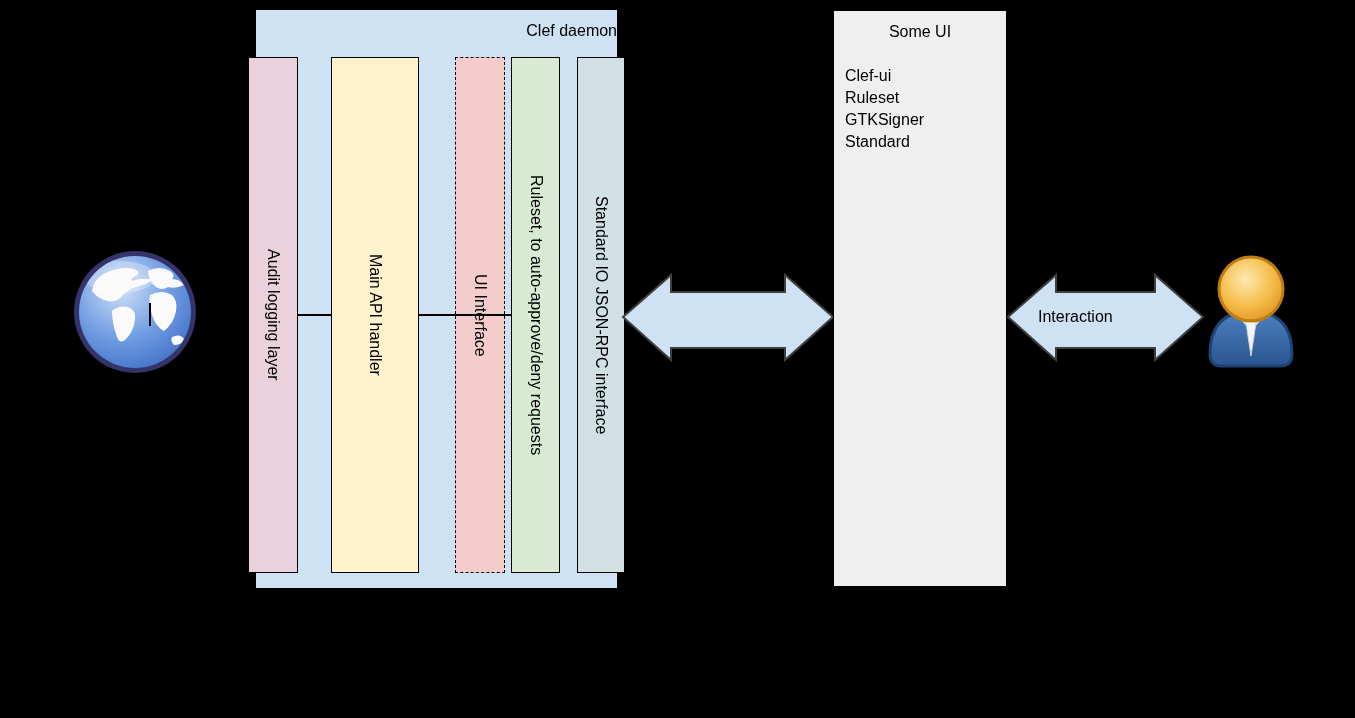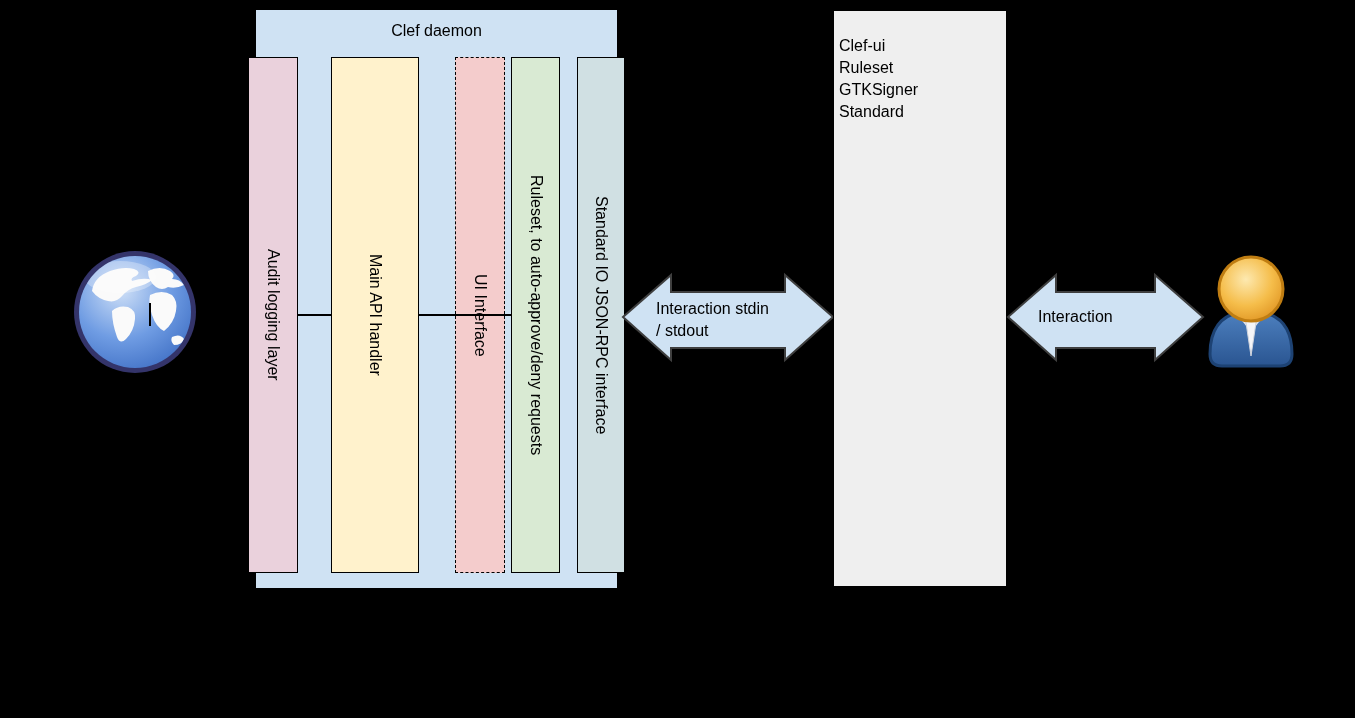--- a/index.html
+++ b/index.html
@@ -4,42 +4,42 @@
 <style>
   html,body{margin:0;padding:0;background:#000;}
   .stage{
     position:relative;width:1355px;height:718px;background:#000;overflow:hidden;
     font-family:"Liberation Sans",sans-serif;color:#000;
   }
   .stage *{box-sizing:border-box;}
 
   
   .clef{position:absolute;left:256px;top:10px;width:361px;height:578px;}
-  .clef-title{padding-top:12px;text-align:center;font-size:16px;}
+  .clef-title{padding-top:12px;text-align:right;font-size:16px;}
 
   
   .bar{position:absolute;top:57px;height:516px;border:1px solid #000;
        display:flex;align-items:center;justify-content:center;}
   .bar .bar-label{writing-mode:vertical-rl;font-size:16px;white-space:nowrap;}
   .bar-audit{left:248px;width:50px;}
   .bar-main{left:331px;width:88px;}
   .bar-ui{left:455px;width:50px;border-style:dashed;}
   .bar-ruleset{left:511px;width:49px;}
   .bar-stdio{left:577px;width:48px;}
 
   
   .conn{position:absolute;background:#000;}
   .conn-1{left:298px;top:314px;width:33px;height:2px;}
   .conn-2{left:418px;top:314px;width:93px;height:2px;}
   .conn-globe{left:149px;top:303px;width:2px;height:23px;}
 
   
   .someui{position:absolute;left:833px;top:10px;width:174px;height:577px;border:1px solid #000;}
   .someui-title{padding-top:12px;text-align:center;font-size:16px;}
-  .someui-list{list-style:none;margin:24px 17px 0 0;padding:0 0 0 5px;font-size:16px;line-height:22px;}
+  .someui-list{list-style:none;margin:24px 17px 0 0;padding:0 0 0 11px;font-size:16px;line-height:22px;}
 
   
   .arrow-svg{position:absolute;overflow:visible;}
   .arrow1{left:621px;top:273px;}
   .arrow2{left:1006px;top:273px;}
   .arrow-label{position:absolute;font-size:16px;line-height:22px;}
   .arrow1-label{left:656px;top:298px;}
   .arrow2-label{left:1038px;top:306px;}
 
   
@@ -94,26 +94,23 @@
     <span class="bar-label">Standard IO JSON-RPC interface</span>
   </div>
 
   <div class="conn conn-globe"></div>
   <div class="conn conn-1"></div>
   <div class="conn conn-2"></div>
 
   <svg class="arrow-svg arrow1" width="214" height="90" viewBox="0 0 214 90">
     <polygon points="2,44 50,2 50,19 164,19 164,2 212,44 164,87 164,75 50,75 50,87" stroke-width="2" stroke-linejoin="miter" fill="#cfe2f3" stroke="#3f3f3f"></polygon>
   </svg>
-  <div class="arrow-label arrow1-label">
-    <div>Interaction stdin</div>
-    <div>/ stdout</div>
-  </div>
 
   <div class="someui" style="background-color: rgb(239, 239, 239);">
+    <div class="someui-title">Some UI</div>
     <ul class="someui-list">
       <li>Clef-ui</li>
       <li>Ruleset</li>
       <li>GTKSigner</li>
       <li>Standard</li>
     </ul>
   </div>
 
   <svg class="arrow-svg arrow2" width="199" height="90" viewBox="0 0 199 90">
     <polygon points="2,44 50,2 50,19 149,19 149,2 197,44 149,87 149,75 50,75 50,87" stroke-width="2" stroke-linejoin="miter" fill="#cfe2f3" stroke="#3f3f3f"></polygon>

